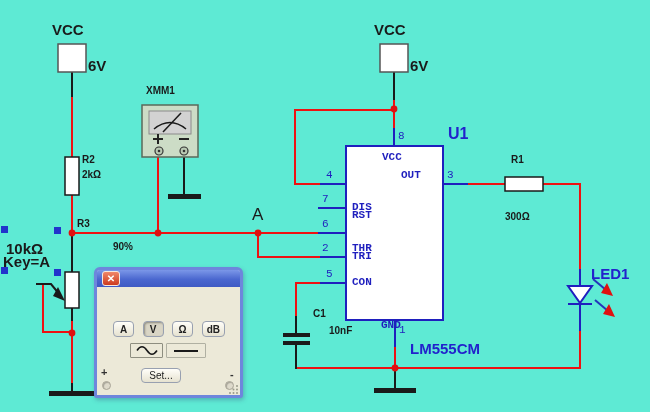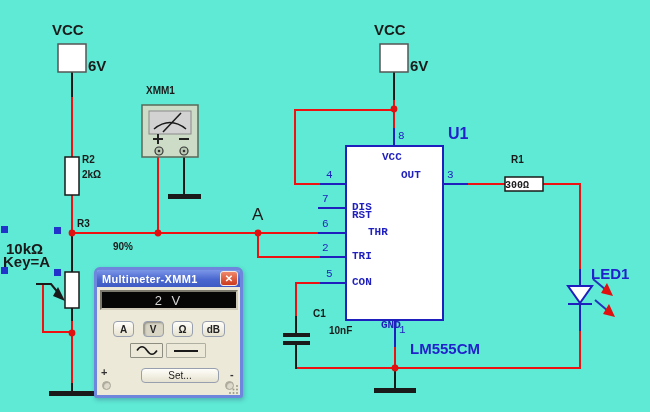--- a/index.html
+++ b/index.html
@@ -34,21 +34,21 @@
             justify-content:space-between;}
   .mm-btn{box-sizing:border-box;height:16px;min-width:21px;padding:0 4px;font-family:"Liberation Sans",sans-serif;
           font-size:10px;font-weight:bold;color:#222;line-height:13px;
           background:linear-gradient(180deg,#fffef9,#e6e2d0);border:1px solid #98a0b0;border-radius:4px;}
   .mm-btn.pressed{background:#d9d5c5;box-shadow:inset 1px 1px 2px rgba(0,0,0,.35);}
   .mm-waves{position:absolute;left:33px;top:73px;display:flex;gap:3px;}
   .mm-wave{box-sizing:border-box;width:33px;height:15px;display:flex;align-items:center;justify-content:center;
            background:#ece9d8;border:1px solid #8e8e80;border-radius:1px;padding:0;}
   .mm-wave.dc{width:40px;border-color:#b0b0a2;}
   .dc-dash{display:block;width:24px;height:2px;background:#1a1a1a;}
-  .mm-set{position:absolute;left:44px;top:98px;width:78px;height:15px;box-sizing:border-box;
+  .mm-set{position:absolute;left:44px;top:98px;width:40px;height:15px;box-sizing:border-box;
           font-family:"Liberation Sans",sans-serif;font-size:10px;color:#222;line-height:12px;
           background:linear-gradient(180deg,#fffef9,#e6e2d0);border:1px solid #98a0b0;border-radius:4px;}
   .mm-plus{position:absolute;left:4px;top:96px;font-size:11px;font-weight:bold;color:#333;}
   .mm-minus{position:absolute;left:133px;top:98px;font-size:11px;font-weight:bold;color:#333;}
   .mm-term{position:absolute;width:7px;height:7px;border-radius:50%;border:1px solid #a8a496;
            background:#dedacb;box-shadow:inset 1px 1px 1px rgba(0,0,0,.25);}
   .mm-term.left{left:5px;top:111px;}
   .mm-term.right{left:128px;top:111px;}
   .mm-grip{position:absolute;right:1px;bottom:1px;}
   button{cursor:default;}
@@ -151,61 +151,57 @@
 
   <div class="lbl" style="left:82px;top:155px;">R2</div>
   <div class="lbl" style="left:82px;top:170px;">2kΩ</div>
 
   <div class="lbl" style="left:77px;top:219px;">R3</div>
   <div class="lbl" style="left:77px;top:242px;margin-left:36px;">90%</div>
   <div class="lbl big" style="left:6px;top:241px;">10kΩ</div>
   <div class="lbl big" style="left:3px;top:254px;">Key=A</div>
 
   <div class="lbl" style="left:511px;top:155px;">R1</div>
-  <div class="lbl" style="left:505px;top:181px;font-family:Liberation Mono, monospace;">300Ω</div>
+  <div class="lbl" style="left:505px;top:212px;">300Ω</div>
 
   <div class="lbl" style="left:313px;top:309px;">C1</div>
   <div class="lbl" style="left:313px;top:326px;margin-left:16px;">10nF</div>
 
   <div class="lbl thin" style="left:252px;top:206px;">A</div>
   <div class="lbl" style="left:146px;top:86px;">XMM1</div>
 
   <div class="lbl blue" style="left:448px;top:126px;font-size:16px;">U1</div>
   <div class="lbl blue big" style="left:410px;top:341px;text-align:center;">LM555CM</div>
   <div class="lbl blue big" style="left:591px;top:266px;text-align:center;">LED1</div>
 
   <div class="pin-name" style="left:382px;top:152px;">VCC</div>
   <div class="pin-name" style="left:352px;top:178px;margin-top:32px;">RST</div>
   <div class="pin-name" style="left:352px;top:202px;">DIS</div>
-  <div class="pin-name" style="left:352px;top:227px;margin-left:16px;">THR</div>
+  <div class="pin-name" style="left:352px;top:243px;">THR</div>
   <div class="pin-name" style="left:352px;top:251px;">TRI</div>
   <div class="pin-name" style="left:352px;top:277px;">CON</div>
   <div class="pin-name" style="left:381px;top:320px;">GND</div>
   <div class="pin-name" style="left:401px;top:170px;">OUT</div>
 
   <div class="pin-num" style="left:398px;top:131px;">8</div>
   <div class="pin-num" style="left:326px;top:170px;">4</div>
   <div class="pin-num" style="left:322px;top:194px;">7</div>
   <div class="pin-num" style="left:322px;top:219px;">6</div>
   <div class="pin-num" style="left:322px;top:243px;">2</div>
   <div class="pin-num" style="left:326px;top:269px;">5</div>
   <div class="pin-num" style="left:447px;top:170px;">3</div>
   <div class="pin-num" style="left:399px;top:325px;">1</div>
 
   <div class="mm-window">
     <div class="mm-title">
-      <span class="mm-title-text">Multimeter-XMM1</span>
       <span class="mm-close">
         <span>✕</span>
       </span>
     </div>
 
-    <div class="mm-display">
-      <span>2 V</span>
-    </div>
 
     <div class="mm-modes">
       <button class="mm-btn">A</button>
       <button class="mm-btn pressed">V</button>
       <button class="mm-btn">Ω</button>
       <button class="mm-btn">dB</button>
     </div>
 
     <div class="mm-waves">
       <button class="mm-wave">

